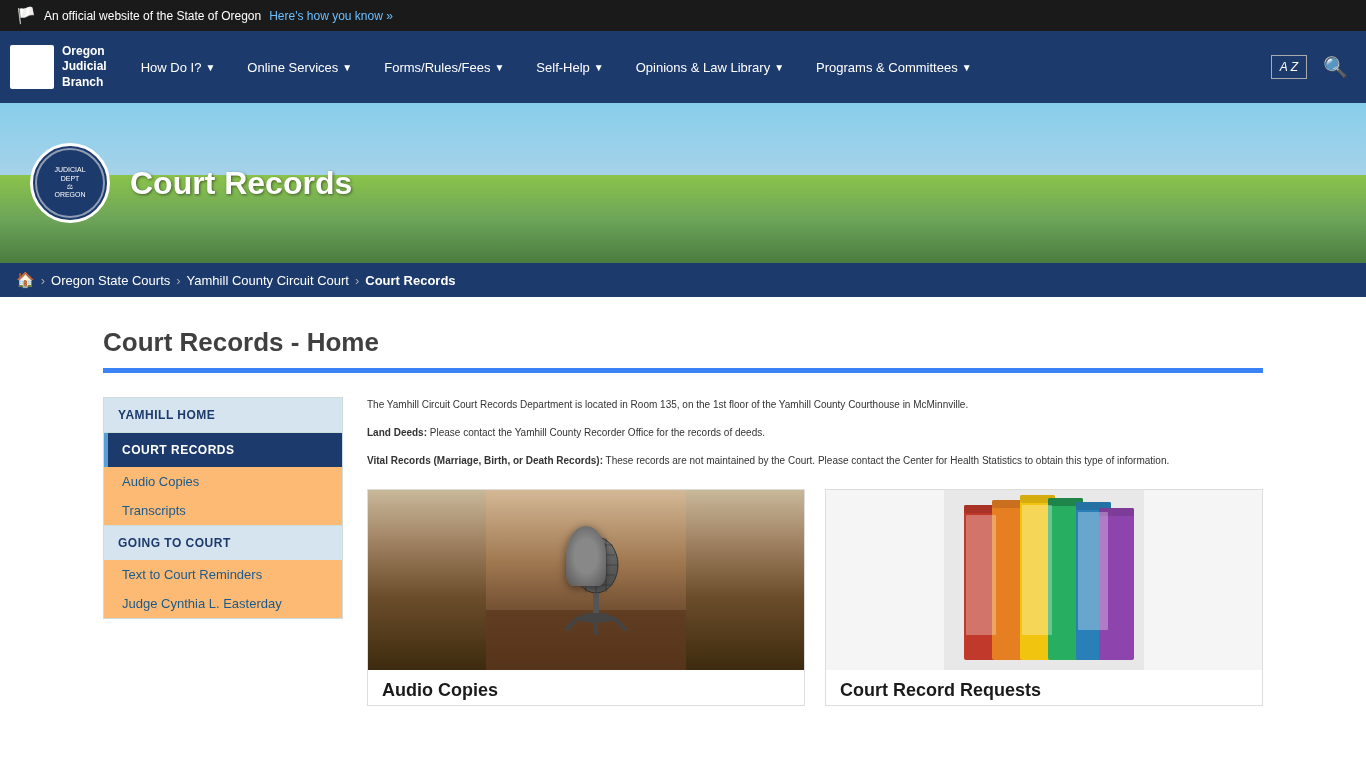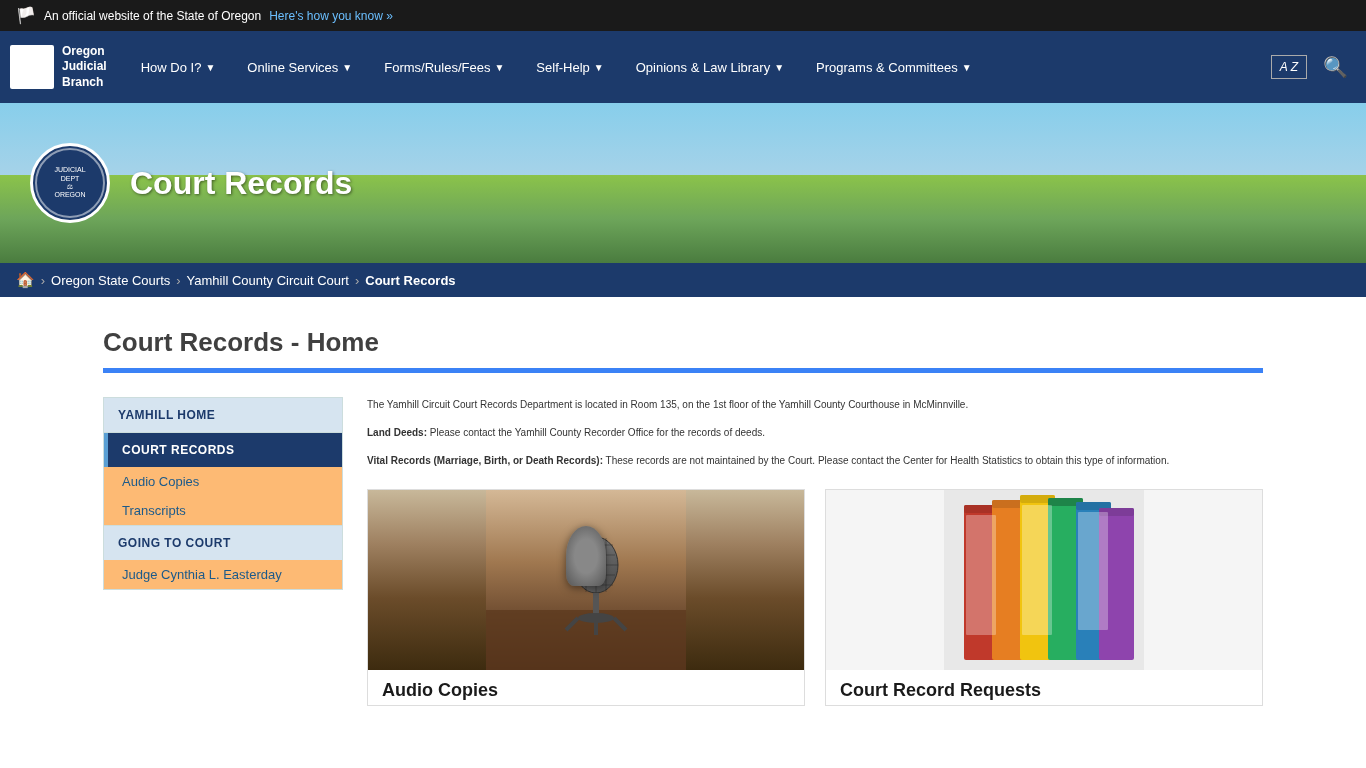--- a/index.html
+++ b/index.html
@@ -396,20 +396,23 @@
           </li>
           <li>
             <a href="#">Transcripts</a>
           </li>
         </ul>
       </div>
       <div class="sidebar-section">
         <div class="sidebar-heading">GOING TO COURT</div>
         <ul class="sidebar-links">
           <li>
+            <a href="#">Text to Court Reminders</a>
+          </li>
+          <li>
             <a href="#">Judge Cynthia L. Easterday</a>
           </li>
         </ul>
       </div>
     </aside>
 
     <div class="main-text">
       <p class="intro-text">The Yamhill Circuit Court Records Department is located in Room 135, on the 1st floor of the Yamhill County Courthouse in McMinnville.</p>
       <p class="intro-text">
         <strong>Land Deeds:</strong>

